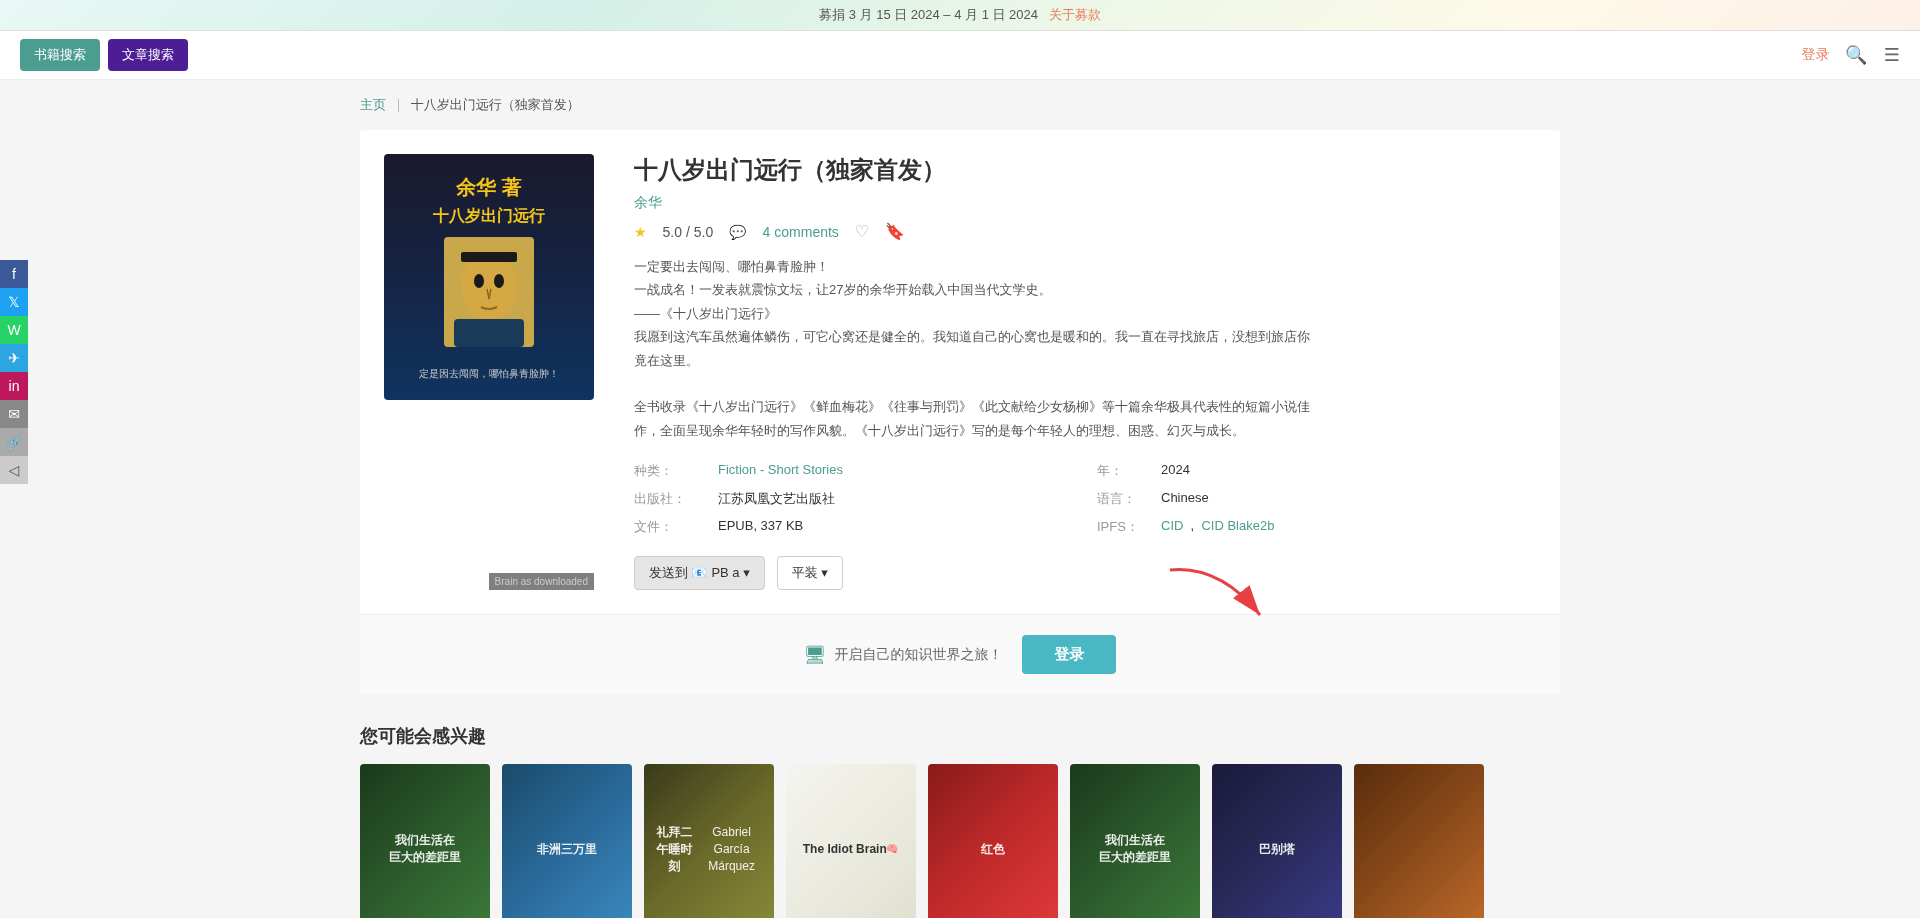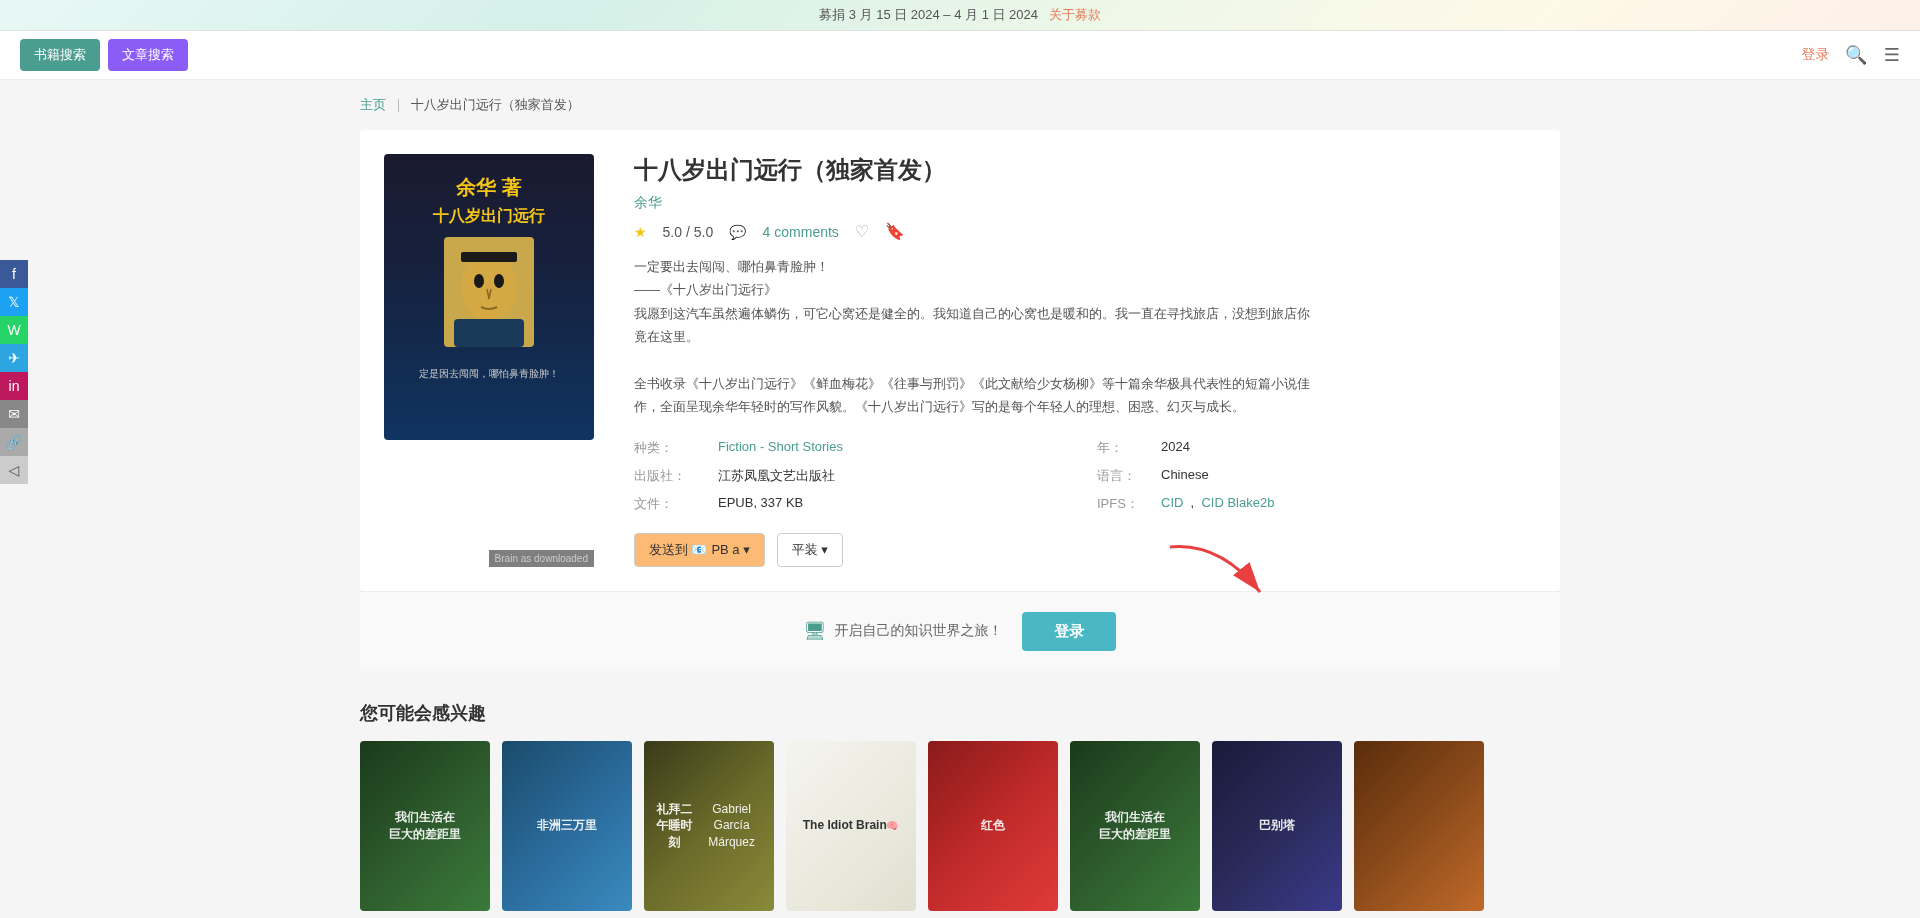--- a/index.html
+++ b/index.html
@@ -30,21 +30,21 @@
     .btn-book-search {
       background: #4a9d8f;
       color: #fff;
       border: none;
       padding: 7px 14px;
       border-radius: 4px;
       cursor: pointer;
       font-size: 13px;
     }
     .btn-article-search {
-      background: #8b5cf6;
+      background: #4c1d95;
       color: #fff;
       border: none;
       padding: 7px 14px;
       border-radius: 4px;
       cursor: pointer;
       font-size: 13px;
     }
     .header-right { display: flex; gap: 16px; align-items: center; }
     .header-login { color: #e87c5a; font-size: 14px; cursor: pointer; text-decoration: none; }
     .header-search-icon, .header-menu-icon { font-size: 18px; color: #666; cursor: pointer; }
@@ -103,21 +103,21 @@
       display: flex;
       gap: 40px;
       background: #fff;
       padding: 24px;
       border-radius: 4px;
       position: relative;
     }
     .book-cover-wrap { position: relative; flex-shrink: 0; }
     .book-cover {
       width: 210px;
-      height: 286px;
+      height: 246px;
       background: linear-gradient(180deg, #1a1a2e 0%, #16213e 40%, #0f3460 100%);
       border-radius: 4px;
       overflow: hidden;
       position: relative;
       display: flex;
       flex-direction: column;
       align-items: center;
       justify-content: flex-start;
       padding: 12px;
     }
@@ -206,21 +206,21 @@
     .detail-value a { color: #4a9d8f; text-decoration: none; }
 
     
     .action-row {
       display: flex;
       gap: 12px;
       align-items: center;
       margin-top: 20px;
     }
     .send-btn {
-      background: #fdba74;
+      background: #e5e5e5;
       border: 1px solid #ccc;
       padding: 7px 14px;
       border-radius: 4px;
       cursor: pointer;
       font-size: 13px;
       color: #333;
       display: flex;
       align-items: center;
       gap: 4px;
     }
@@ -410,20 +410,21 @@
           <span>5.0</span> / <span>5.0</span>
         </span>
         <span class="comment-icon">💬</span>
         <a class="comment-link" href="#">4 comments</a>
         <span class="heart-icon">♡</span>
         <span class="bookmark-icon">🔖</span>
       </div>
 
       <div class="book-description">
         <div>一定要出去闯闯、哪怕鼻青脸肿！</div>
+        <div>一战成名！一发表就震惊文坛，让27岁的余华开始载入中国当代文学史。</div>
         <div>——《十八岁出门远行》</div>
         <div>我愿到这汽车虽然遍体鳞伤，可它心窝还是健全的。我知道自己的心窝也是暖和的。我一直在寻找旅店，没想到旅店你竟在这里。</div>
         <br>
         <div>全书收录《十八岁出门远行》《鲜血梅花》《往事与刑罚》《此文献给少女杨柳》等十篇余华极具代表性的短篇小说佳作，全面呈现余华年轻时的写作风貌。《十八岁出门远行》写的是每个年轻人的理想、困惑、幻灭与成长。</div>
       </div>
 
       <div class="book-details-table">
         <span class="detail-label">种类：</span>
         <span class="detail-value">
           <a href="#">Fiction - Short Stories</a>

